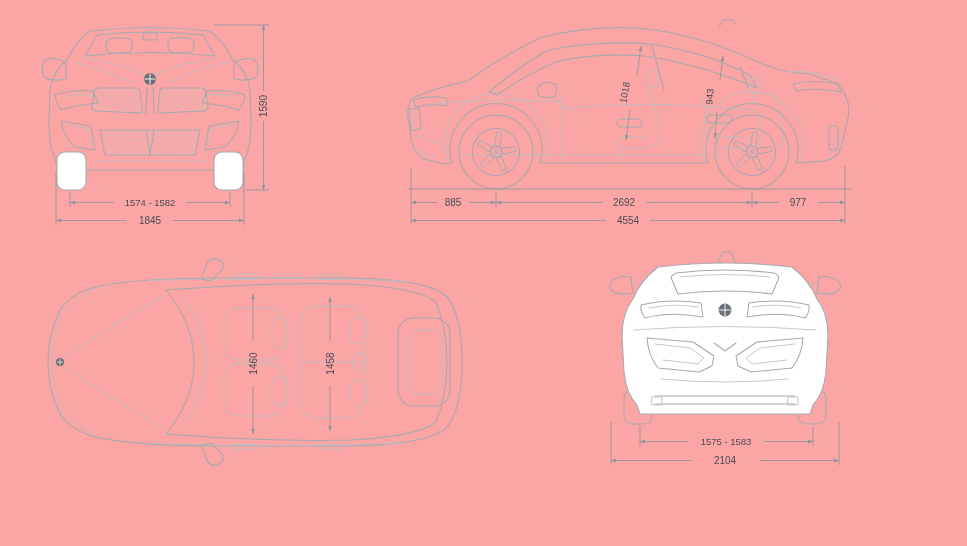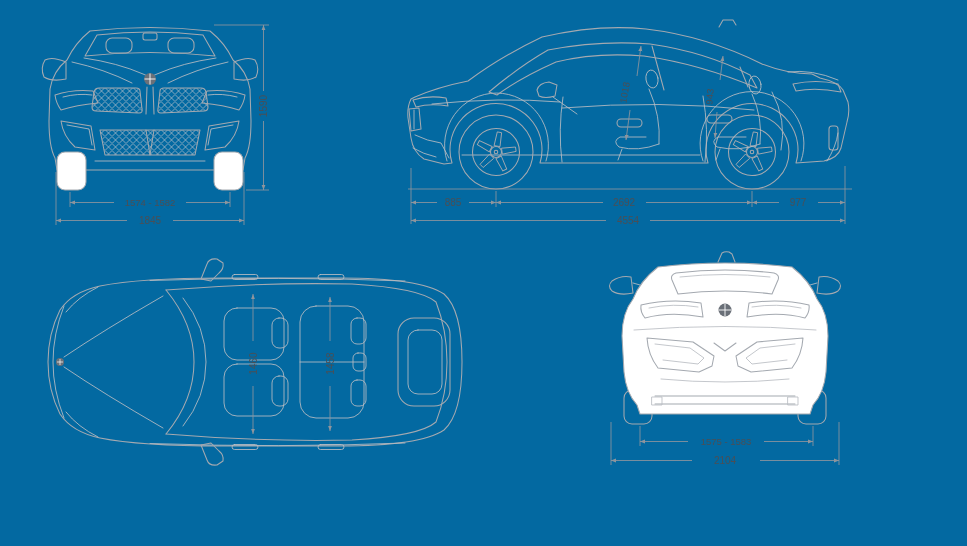--- a/index.html
+++ b/index.html
@@ -1,16 +1,16 @@
 <!DOCTYPE html>
 <html><head>
 <meta charset="utf-8">
 <style>
   html,body{margin:0;padding:0;background:#ffffff;}
-  .canvas{position:relative;width:967px;height:546px;background:#0369a1;overflow:hidden;}
+  .canvas{position:relative;width:967px;height:546px;background:#fca5a5;overflow:hidden;}
   svg{display:block;}
   .car{fill:none;stroke:#a4a9b0;stroke-width:1.05;stroke-linejoin:round;stroke-linecap:round;}
   .fine{fill:none;stroke:#b9bdc3;stroke-width:0.85;stroke-linejoin:round;stroke-linecap:round;}
   .dim{fill:none;stroke:#8f959d;stroke-width:0.85;}
   .lbl{fill:#4a4f56;font-size:10px;font-family:"Liberation Sans",sans-serif;}
   .lblv{font-size:9.5px;}
   .wfill{fill:#ffffff;}
   .badge{fill:#6a7078;stroke:none;}
   .badgeline{stroke:#ffffff;stroke-width:0.9;fill:none;}
 </style>

